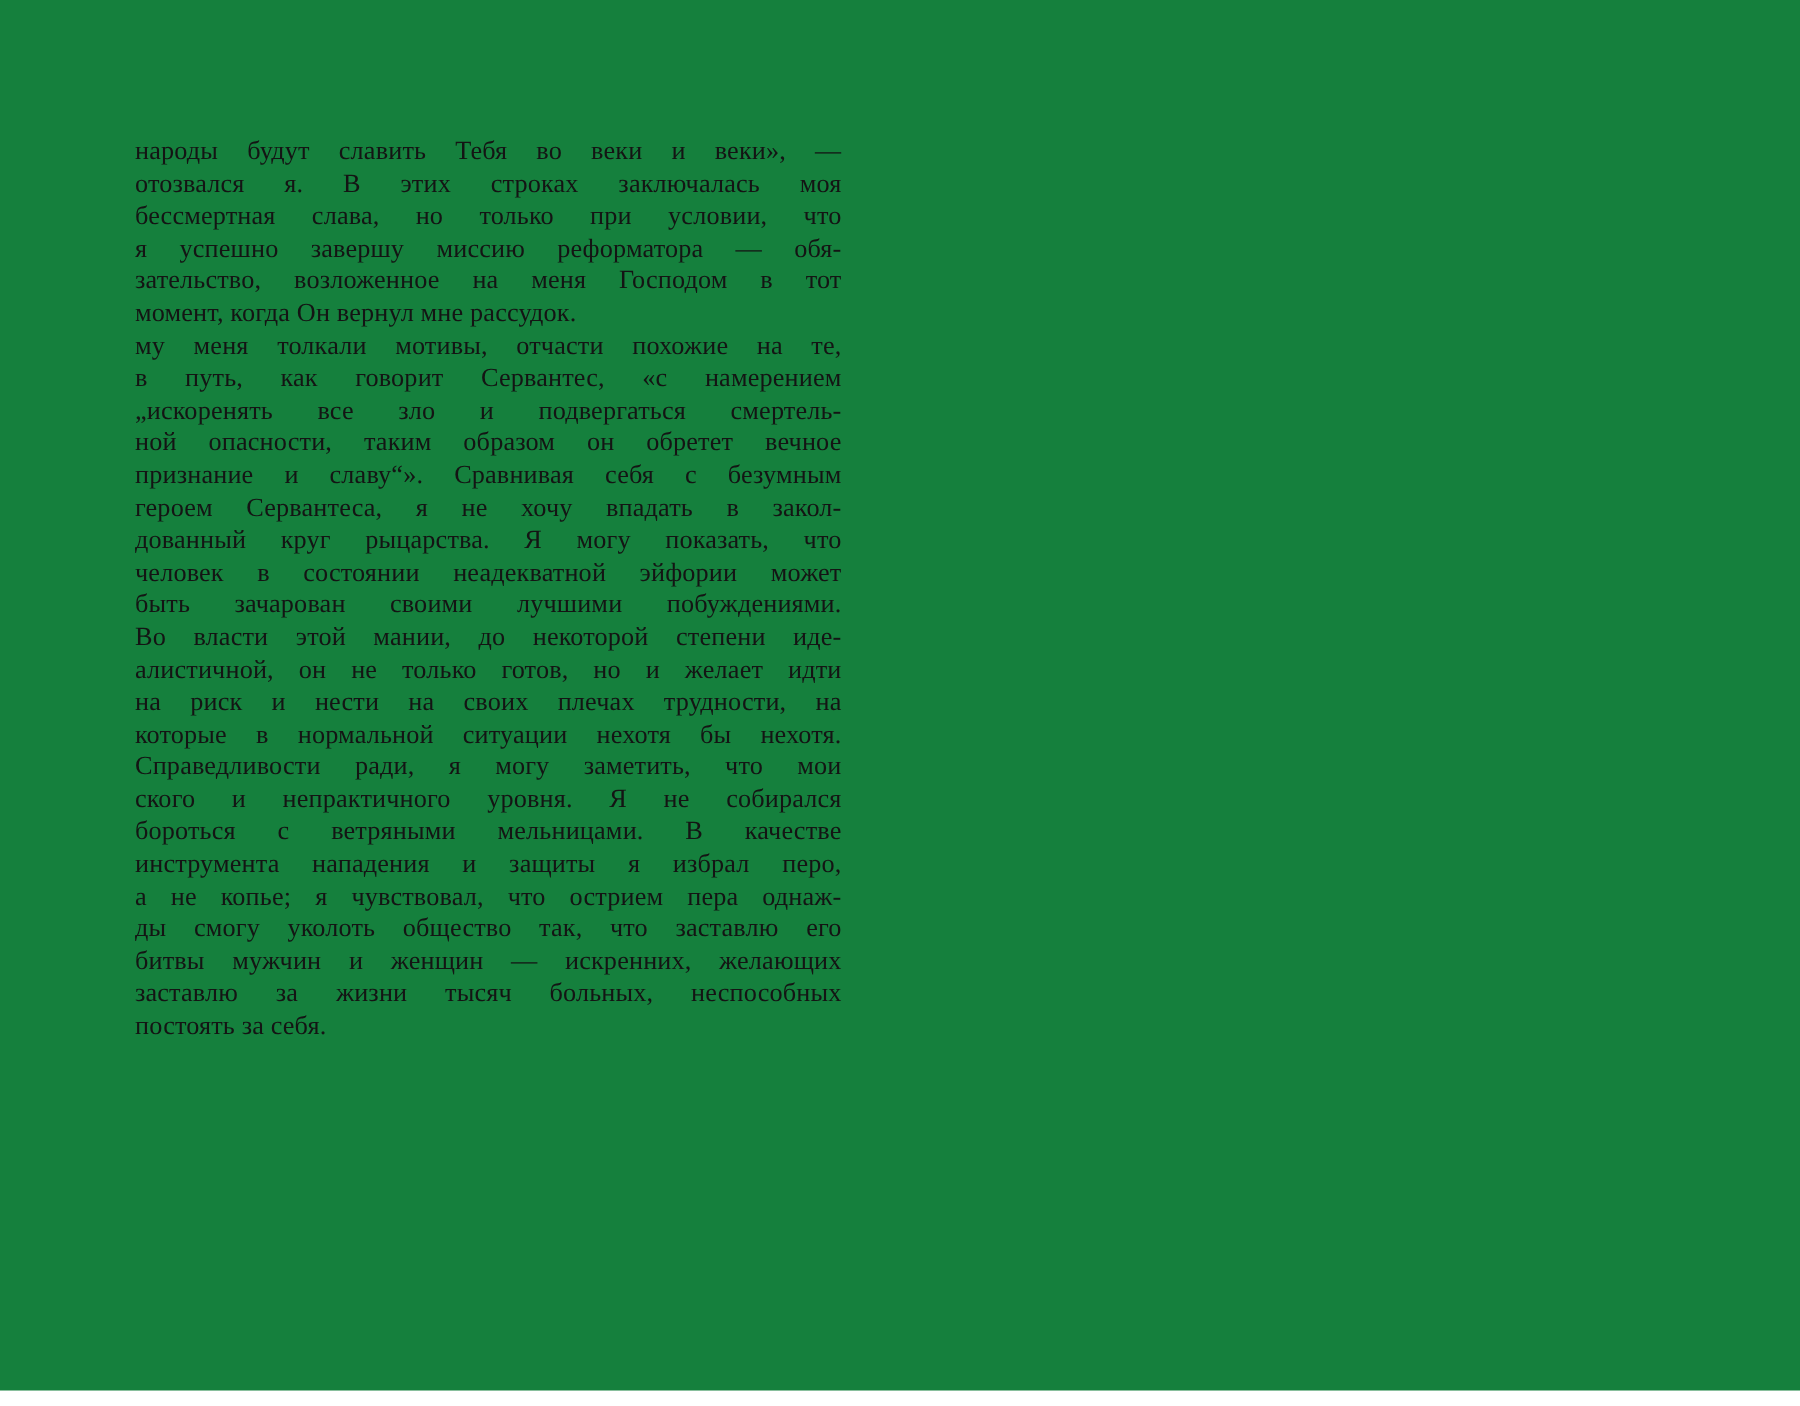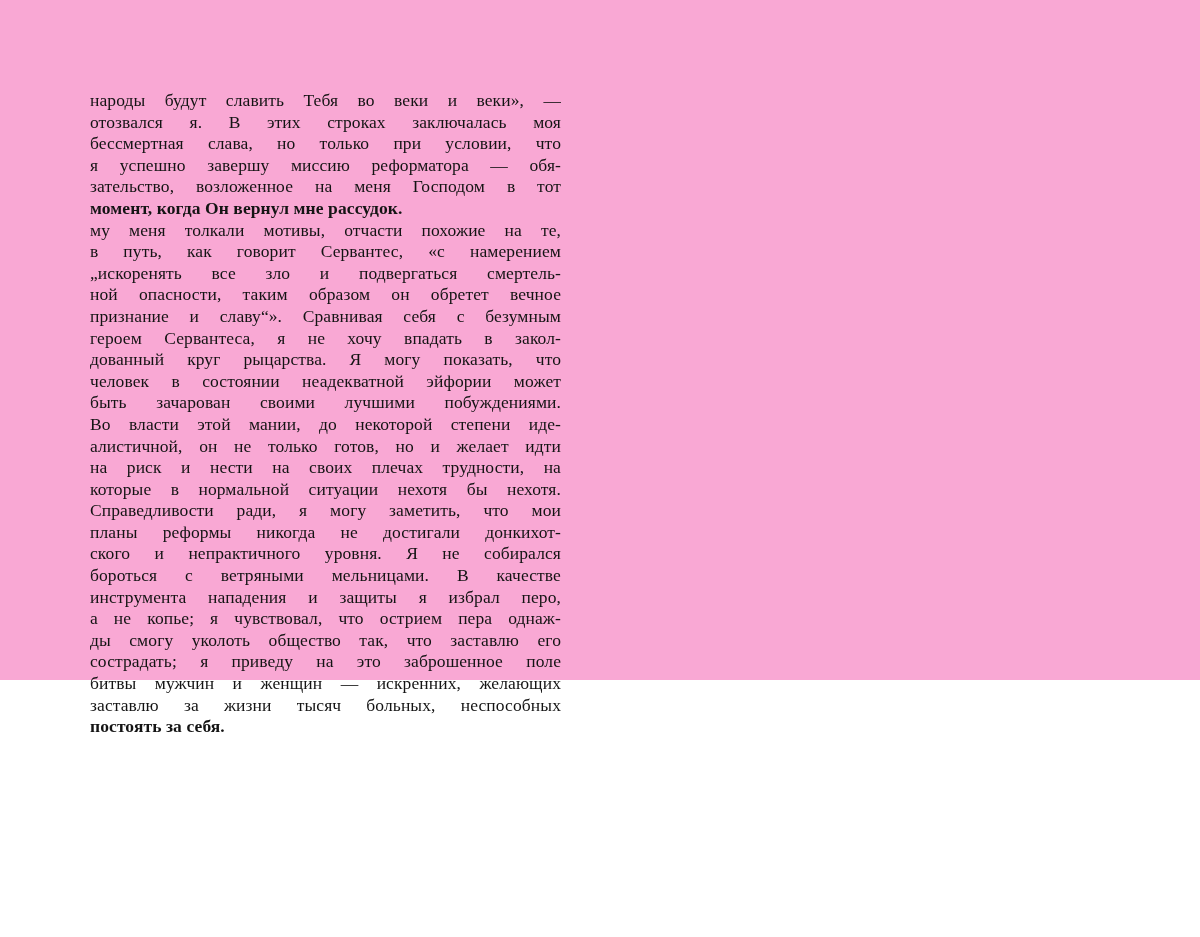--- a/index.html
+++ b/index.html
@@ -12,42 +12,42 @@
     width: 1200px;
     height: 937px;
     background: #ffffff;
     overflow: hidden;
     font-family: "Liberation Serif", "DejaVu Serif", serif;
     color: #141414;
   }
   .page {
     position: absolute;
     top: 0;
-    height: 680px;
-    background: #f9a8d4;
+    height: 927px;
+    background: #15803d;
   }
   .page-left  { left: 0;     width: 600px; }
   .page-right { left: 600px; width: 600px; }
 
   .text-col {
     position: absolute;
     font-size: 17.5px;
     line-height: 21.6px;
     letter-spacing: 0.1px;
   }
   .text-col-left  { left: 90px;  top: 90px;  width: 471px; }
 
   .para { margin: 0; padding: 0; }
   .line {
     text-align: justify;
     text-align-last: justify;
     overflow: hidden;
     white-space: normal;
   }
-  .line.last { text-align-last: left; font-weight: bold; }
+  .line.last { text-align-last: left; }
   .line.indent { text-indent: 34px; }
 </style>
 </head>
 <body>
 
 <div class="spread">
 
   <div class="page page-left">
     <div class="text-col text-col-left">
         <div class="para">
@@ -66,27 +66,25 @@
           <div class="line">признание и славу“». Сравнивая себя с безумным</div>
           <div class="line">героем Сервантеса, я не хочу впадать в закол-</div>
           <div class="line">дованный круг рыцарства. Я могу показать, что</div>
           <div class="line">человек в состоянии неадекватной эйфории может</div>
           <div class="line">быть зачарован своими лучшими побуждениями.</div>
           <div class="line">Во власти этой мании, до некоторой степени иде-</div>
           <div class="line">алистичной, он не только готов, но и желает идти</div>
           <div class="line">на риск и нести на своих плечах трудности, на</div>
           <div class="line">которые в нормальной ситуации нехотя бы нехотя.</div>
           <div class="line">Справедливости ради, я могу заметить, что мои</div>
-          <div class="line">планы реформы никогда не достигали донкихот-</div>
           <div class="line">ского и непрактичного уровня. Я не собирался</div>
           <div class="line">бороться с ветряными мельницами. В качестве</div>
           <div class="line">инструмента нападения и защиты я избрал перо,</div>
           <div class="line">а не копье; я чувствовал, что острием пера однаж-</div>
           <div class="line">ды смогу уколоть общество так, что заставлю его</div>
-          <div class="line">сострадать; я приведу на это заброшенное поле</div>
           <div class="line">битвы мужчин и женщин — искренних, желающих</div>
           <div class="line">заставлю за жизни тысяч больных, неспособных</div>
           <div class="line last">постоять за себя.</div>
         </div>
       </div>
   </div>
 
   <div class="page page-right">
     
 

